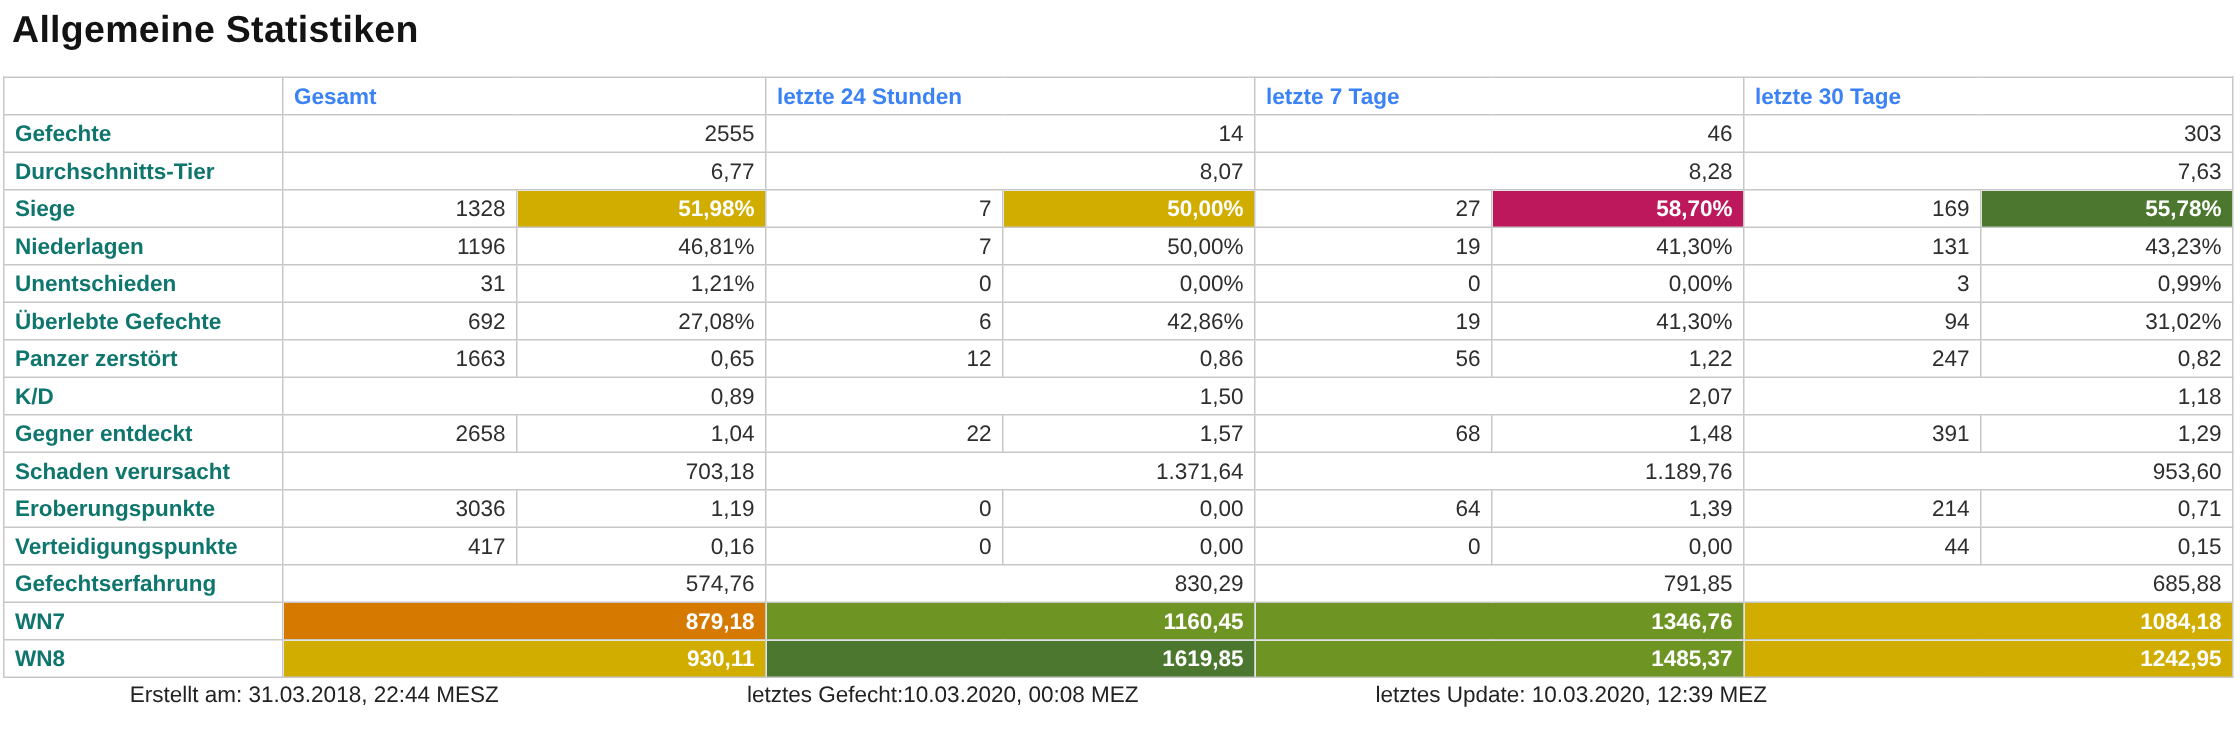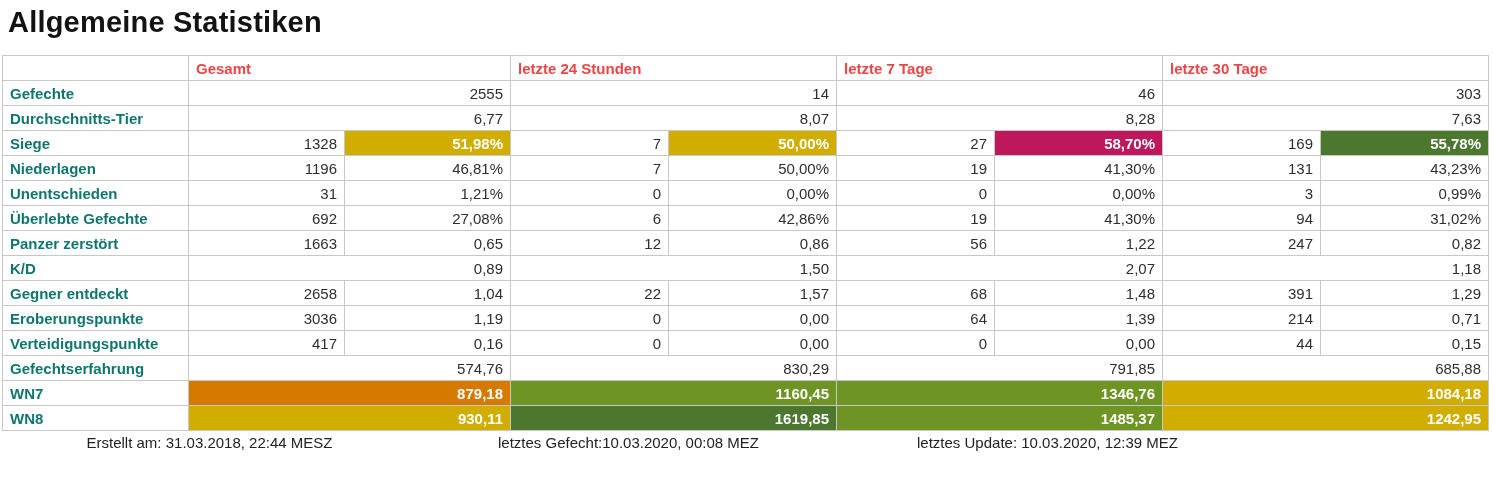--- a/index.html
+++ b/index.html
@@ -5,21 +5,21 @@
   html, body {
     margin: 0;
     padding: 0;
     width: 1493px;
     height: 491px;
     background: #ffffff;
     font-family: "Liberation Sans", sans-serif;
     overflow: hidden;
   }
   .page-title {
-    font-size: 29px;
+    font-size: 25px;
     font-weight: 600;
     color: #131313;
     padding: 6px 0 0 8px;
     letter-spacing: 0.2px;
   }
   table.stats {
     border-collapse: collapse;
     table-layout: fixed;
     width: 1486px;
     margin: 16px 0 0 2px;
@@ -29,21 +29,21 @@
     height: 25px;
     padding: 0 7px;
     font-size: 15px;
     white-space: nowrap;
     overflow: hidden;
     box-sizing: border-box;
   }
   table.stats th {
     text-align: left;
     font-weight: bold;
-    color: #ef4444;
+    color: #3b82f6;
   }
   td.label {
     font-weight: bold;
     color: #0f766e;
   }
   td.num {
     text-align: right;
     color: #2e2e2e;
   }
   td.colored {
@@ -173,20 +173,27 @@
         <td class="num gsep">2658</td>
         <td class="num">1,04</td>
         <td class="num gsep">22</td>
         <td class="num">1,57</td>
         <td class="num gsep">68</td>
         <td class="num">1,48</td>
         <td class="num gsep">391</td>
         <td class="num">1,29</td>
       </tr>
       <tr>
+        <td class="label">Schaden verursacht</td>
+        <td class="num gsep" colspan="2">703,18</td>
+        <td class="num gsep" colspan="2">1.371,64</td>
+        <td class="num gsep" colspan="2">1.189,76</td>
+        <td class="num gsep" colspan="2">953,60</td>
+      </tr>
+      <tr>
         <td class="label">Eroberungspunkte</td>
         <td class="num gsep">3036</td>
         <td class="num">1,19</td>
         <td class="num gsep">0</td>
         <td class="num">0,00</td>
         <td class="num gsep">64</td>
         <td class="num">1,39</td>
         <td class="num gsep">214</td>
         <td class="num">0,71</td>
       </tr>

